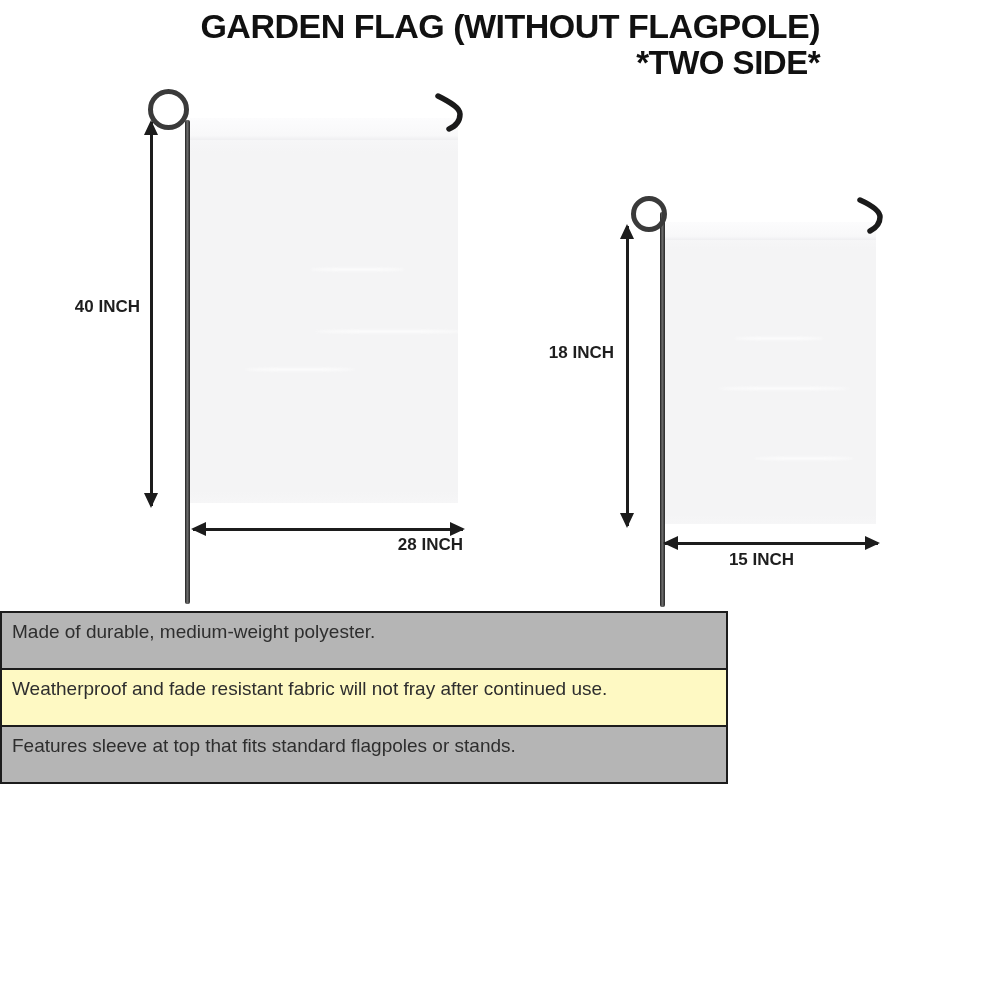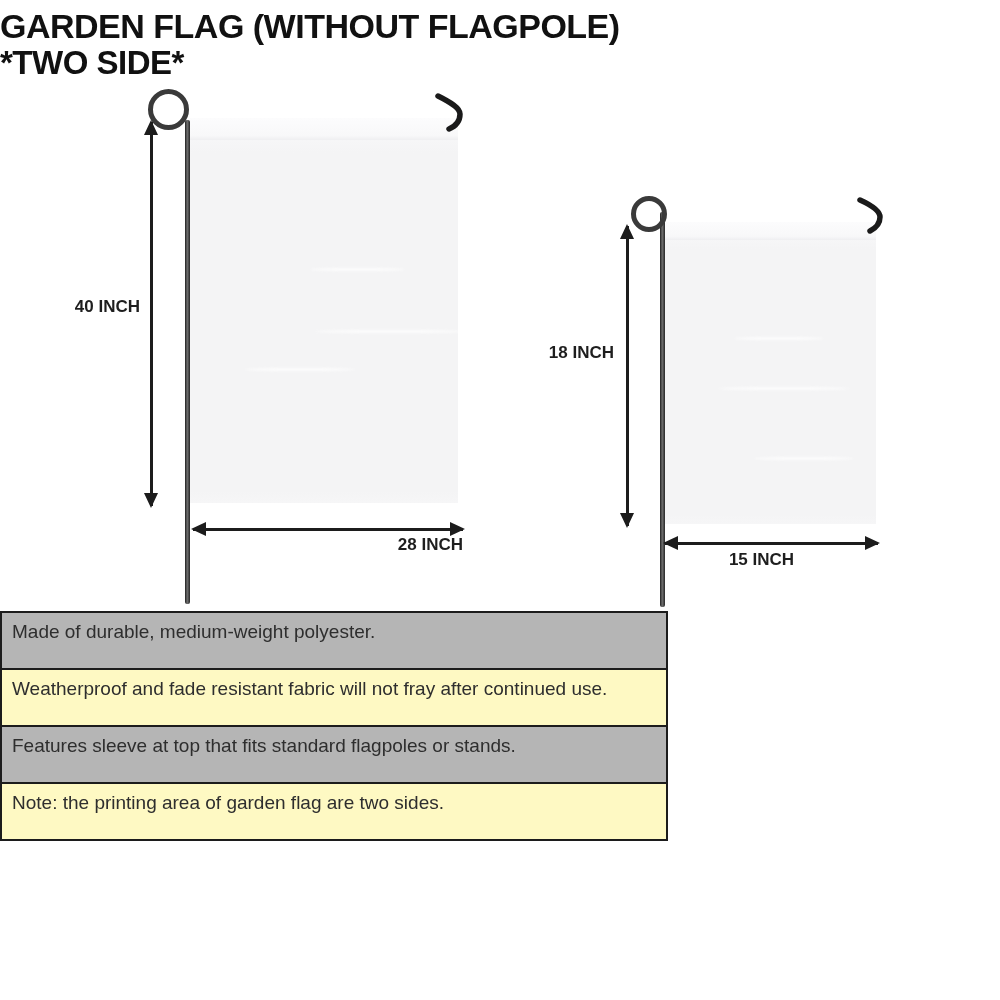--- a/index.html
+++ b/index.html
@@ -4,21 +4,21 @@
 <style>
   :root{
     --bar-gray:#b5b5b5; --bar-border:#1c1c1c; --flag-fill:#f4f4f5;
     --pole:#2f2f2f; --arrow:#1c1c1c; --text:#2e2e2e; --title-color:#111111;
   }
   *{margin:0;padding:0;box-sizing:border-box;}
   body{background:#ffffff;font-family:"Liberation Sans", sans-serif;}
   .canvas{position:relative;width:1000px;height:1000px;background:#ffffff;overflow:hidden;}
 
   
-  .title{position:absolute;top:7px;left:0;width:820px;text-align:left;color:var(--title-color);}
+  .title{position:absolute;top:7px;left:0;width:820px;text-align:right;color:var(--title-color);}
   .title .line1{font-size:34px;font-weight:700;letter-spacing:-0.5px;line-height:1.12;}
   .title .line2{font-size:33px;font-weight:700;letter-spacing:-0.5px;line-height:1.12;}
 
   
   .flag{position:absolute;background:linear-gradient(180deg,#fbfbfc 0%,#f7f7f8 4%,var(--flag-fill) 9%,var(--flag-fill) 97%,#f6f6f7 100%);}
   .flag .sleeve{position:absolute;top:0;left:0;right:0;height:22px;
     background:linear-gradient(180deg,#fcfcfd 0%,#f8f8f9 80%,#efeff1 100%);}
   .wrinkle{position:absolute;height:3px;background:#ffffff;opacity:.75;border-radius:50%;filter:blur(1px);}
 
   
@@ -36,21 +36,21 @@
   .arrow-h::before{content:'';position:absolute;left:-2px;top:-6px;width:0;height:0;
     border-top:7.5px solid transparent;border-bottom:7.5px solid transparent;border-right:15px solid var(--arrow);}
   .arrow-h::after{content:'';position:absolute;right:-2px;top:-6px;width:0;height:0;
     border-top:7.5px solid transparent;border-bottom:7.5px solid transparent;border-left:15px solid var(--arrow);}
 
   .dim-label{position:absolute;font-size:17px;font-weight:700;color:#1e1e1e;letter-spacing:0;}
   .dim-label.right{text-align:right;}
   .dim-label.center{text-align:center;}
 
   
-  .features{position:absolute;left:0;top:611px;width:668px;}
+  .features{position:absolute;left:0;top:611px;width:728px;}
   .feature-row{width:100%;height:59px;border:2px solid var(--bar-border);background:#fef9c3;
     padding:7px 10px 0 10px;font-size:19px;color:var(--text);line-height:1.25;}
   .feature-row + .feature-row{margin-top:-2px;}
   .feature-row:nth-child(odd){background:var(--bar-gray);}
 </style>
 </head>
 <body>
 
 <div class="canvas">
 
@@ -92,16 +92,15 @@
     <div class="arrow-v" style="left:626px;top:226px;height:300px;"></div>
     <div class="dim-label right" style="left:504px;top:343px;width:110px;">18 INCH</div>
     <div class="arrow-h" style="left:665px;top:542px;width:213px;"></div>
     <div class="dim-label center" style="left:655px;top:550px;width:213px;">15 INCH</div>
   </div>
 
   <div class="features">
     <div class="feature-row">Made of durable, medium-weight polyester.</div>
     <div class="feature-row">Weatherproof and fade resistant fabric will not fray after continued use.</div>
     <div class="feature-row">Features sleeve at top that fits standard flagpoles or stands.</div>
-    <div class="feature-row">Note: the printing area of garden flag are two sides.</div>
   </div>
 
 </div>
 
 </body></html>

